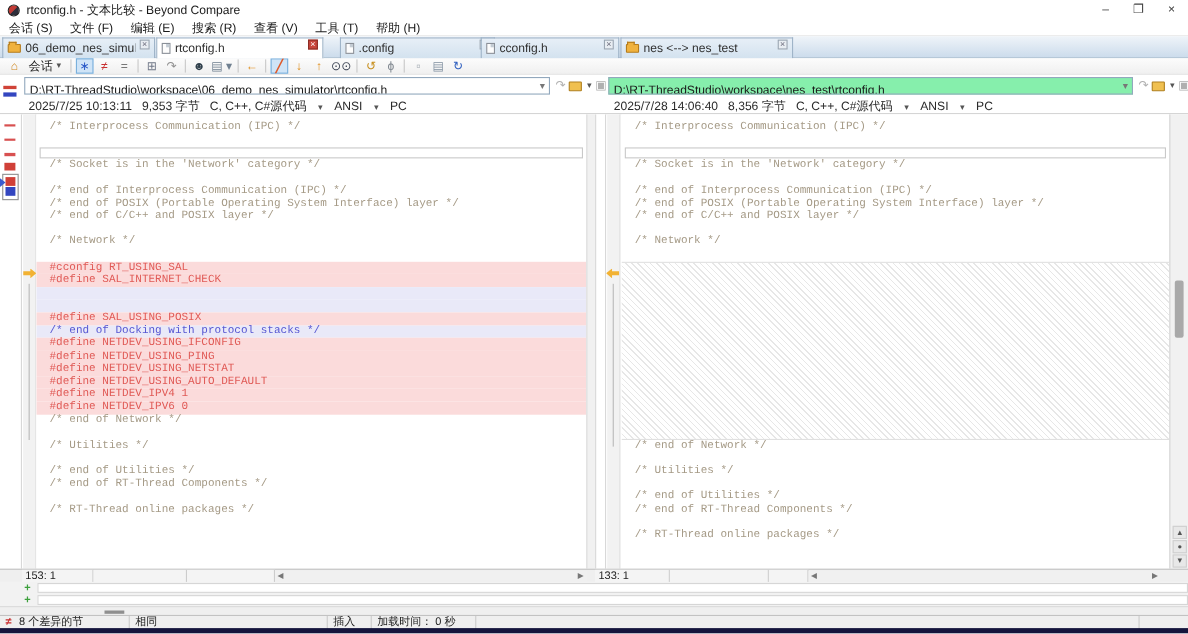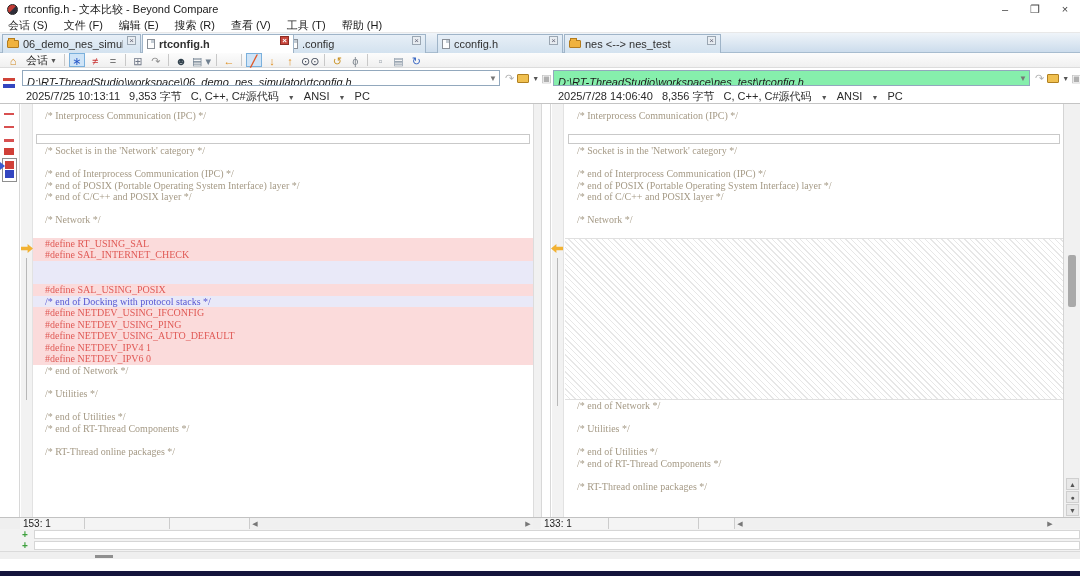--- a/index.html
+++ b/index.html
@@ -22,21 +22,21 @@
   .menubar { position:absolute; top:18px; left:0; width:1080px; height:15px;
              background:#fff; display:flex; align-items:center; border-bottom:1px solid #e8e8e8;}
   .menu-item { font-size:11px; color:#1a1a1a; padding:0 8px; }
 
   
   .tabbar { position:absolute; top:33px; left:0; width:1080px; height:20px;
             background:linear-gradient(#eff4f9,#ccdcec); border-bottom:1px solid #a7bccf; }
   .tab { position:absolute; top:1px; height:19px; display:flex; align-items:center;
          background:linear-gradient(#e7eff7,#d3e2ef); border:1px solid #9fb4c8; border-bottom:none;
          font-size:11px; color:#303030; padding:0 4px; }
-  .tab.active { background:#fff; z-index:2;font-weight:bold; }
+  .tab.active { background:#fff; z-index:2; }
   .tab-label { margin:0 4px; white-space:nowrap; overflow:hidden; flex:1; }
   .closebox { width:9px; height:9px; border:1px solid #9aa6b2; background:#e8edf2;
               font-size:8px; line-height:7px; text-align:center; color:#667; align-self:flex-start; margin-top:1px;}
   .closebox.red { background:#c8463c; border-color:#8c2c24; color:#fff; }
   .icon-folders { width:12px; height:8px; background:#f0b23e; border:1px solid #b47c1e;
                   border-radius:1px; position:relative; }
   .icon-folders::before { content:""; position:absolute; top:-3px; left:0; width:5px; height:2px;
                   background:#f0b23e; border:1px solid #b47c1e; border-bottom:none; }
   .icon-file { width:8px; height:10px; background:#fdfdfd; border:1px solid #8a9098; position:relative; }
   .icon-file::before { content:""; position:absolute; right:0; top:0; width:3px; height:3px; background:#c4ccd4; }
@@ -49,21 +49,21 @@
              margin:0 1px; border:1px solid transparent; white-space:nowrap; }
   .tb-icon.active { background:#cfe4f7; border:1px solid #7ab0dc; }
   .tb-sep { width:1px; height:12px; background:#c8c8c8; margin:0 3px; }
   .session-btn { display:flex; align-items:center; font-size:11px; color:#222; padding:0 4px; }
   .caret { font-size:7px; color:#555; margin-left:2px; }
 
   
   .pathrow { position:absolute; top:68px; left:0; width:1080px; height:20px; background:#fff; }
   .path-input { position:absolute; top:2px; height:16px; border:1px solid #92a8bd; background:#fff;
                 font-size:11px; color:#1a1a1a; line-height:14px; padding:4px 14px 0 4px;
-                white-space:nowrap; overflow:hidden;font-style:italic; }
+                white-space:nowrap; overflow:hidden; }
   .path-input .dd { position:absolute; right:2px; top:1px; font-size:8px; color:#777; }
   .path-input.green { background:#86efac; }
   .path-icons { position:absolute; top:3px; display:flex; align-items:center; }
   .pi { font-size:11px; color:#b0b0b0; margin:0 2px; line-height:14px; }
   .mini-folder { width:12px; height:9px; background:#f0c050; border:1px solid #b08020; border-radius:1px; margin:0 1px; }
   .align-marks { position:absolute; left:3px; top:10px; width:12px; }
   .align-marks .r { height:3px; background:#d04338; margin-bottom:3px; }
   .align-marks .b { height:4px; background:#3346c0; }
 
   
@@ -75,21 +75,21 @@
 
   
   .main { position:absolute; top:104px; left:0; width:1080px; height:413px; background:#fff; }
   .mapstrip { position:absolute; top:0; bottom:0; background:#fff; }
   .map-left  { left:0; width:20px; border-right:1px solid #d8d8d8; }
   .map-right { left:541px; width:10px; border-left:1px solid #d8d8d8; border-right:1px solid #d8d8d8; }
   .gutter { position:absolute; top:0; bottom:0; width:12px; background:#f2f2f2; border-right:1px solid #e2e2e2; }
   .gutter-left { left:21px; } .gutter-right { left:552px; }
   .codepane { position:absolute; top:0; bottom:0; overflow:hidden; padding-top:6px; background:#fff; }
   .code-left { left:33px; width:500px; } .code-right { left:565px; width:498px; }
-  .ln { height:11.6px; line-height:11.6px; font-family:Liberation Serif, serif;
+  .ln { height:11.6px; line-height:11.6px; font-family:Liberation Mono, monospace;
         font-size:10px; white-space:pre; padding-left:12px; color:#a59a86; }
   .ln.d  { color:#e05a56; background:#fbdbdb; }
   .ln.lb { background:#e9e9f8; }
   .ln.lc { background:#e9e9f8; color:#5757d2; }
   .ln.box { height:10px; margin:1px 3px 0.6px 3px; border:1px solid #c9c9c9; background:#fff; padding:0; }
   .ln.hatch { padding:0; border-top:1px solid #e0e0e0; border-bottom:1px solid #e0e0e0;
         background:repeating-linear-gradient(45deg,#ffffff 0 3px,#e7e7e7 3px 4px); }
   .diff-arrow { position:absolute; width:12px; height:9px; background:#f2b233;
         clip-path:polygon(0 30%,55% 30%,55% 0,100% 50%,55% 100%,55% 70%,0 70%);
         border:none; z-index:3; }
@@ -162,21 +162,21 @@
     <div class="tab" style="left:2px; width:139px;">
       <span class="icon-folders"></span>
       <span class="tab-label">06_demo_nes_simulator &lt;...</span>
       <span class="closebox">×</span>
     </div>
     <div class="tab active" style="left:142px; width:152px;">
       <span class="icon-file"></span>
       <span class="tab-label">rtconfig.h</span>
       <span class="closebox red">×</span>
     </div>
-    <div class="tab" style="left:285px; width:141px;">
+    <div class="tab" style="left:309px; width:141px;">
       <span class="icon-file"></span>
       <span class="tab-label">.config</span>
       <span class="closebox">×</span>
     </div>
     <div class="tab" style="left:437px; width:126px;">
       <span class="icon-file"></span>
       <span class="tab-label">cconfig.h</span>
       <span class="closebox">×</span>
     </div>
     <div class="tab" style="left:564px; width:157px;">
@@ -291,28 +291,29 @@
         <div class="ln b">&nbsp;</div>
         <div class="ln box"></div>
         <div class="ln c">/* Socket is in the 'Network' category */</div>
         <div class="ln b">&nbsp;</div>
         <div class="ln c">/* end of Interprocess Communication (IPC) */</div>
         <div class="ln c">/* end of POSIX (Portable Operating System Interface) layer */</div>
         <div class="ln c">/* end of C/C++ and POSIX layer */</div>
         <div class="ln b">&nbsp;</div>
         <div class="ln c">/* Network */</div>
         <div class="ln b">&nbsp;</div>
-        <div class="ln d">#define RT_USING_SAL</div>
+        <div class="ln d">#cconfig RT_USING_SAL</div>
         <div class="ln d">#define SAL_INTERNET_CHECK</div>
         <div class="ln lb">&nbsp;</div>
         <div class="ln lb">&nbsp;</div>
         <div class="ln d">#define SAL_USING_POSIX</div>
         <div class="ln lc">/* end of Docking with protocol stacks */</div>
         <div class="ln d">#define NETDEV_USING_IFCONFIG</div>
         <div class="ln d">#define NETDEV_USING_PING</div>
+        <div class="ln d">#define NETDEV_USING_NETSTAT</div>
         <div class="ln d">#define NETDEV_USING_AUTO_DEFAULT</div>
         <div class="ln d">#define NETDEV_IPV4 1</div>
         <div class="ln d">#define NETDEV_IPV6 0</div>
         <div class="ln c">/* end of Network */</div>
         <div class="ln b">&nbsp;</div>
         <div class="ln c">/* Utilities */</div>
         <div class="ln b">&nbsp;</div>
         <div class="ln c">/* end of Utilities */</div>
         <div class="ln c">/* end of RT-Thread Components */</div>
         <div class="ln b">&nbsp;</div>
@@ -383,15 +384,25 @@
     <div class="drow" style="top:11px;">
       <span class="dplus">+</span>
       <span class="dstrip"></span>
     </div>
   </div>
 
   <div class="splitter">
     <span class="sp-handle"></span>
   </div>
 
+  <div class="statusbar">
+    <span class="scell" style="left:0;width:118px;">
+      <span class="neq">≠</span>
+      <span>8 个差异的节</span>
+    </span>
+    <span class="scell" style="left:118px;width:180px;">相同</span>
+    <span class="scell" style="left:298px;width:40px;">插入</span>
+    <span class="scell" style="left:338px;width:95px;">加载时间： 0 秒</span>
+    <span class="scell" style="left:433px;width:603px;border-right:1px solid #cbcbcb;"></span>
+  </div>
 
   <div class="navy"></div>
 </div>
 
 </body></html>

